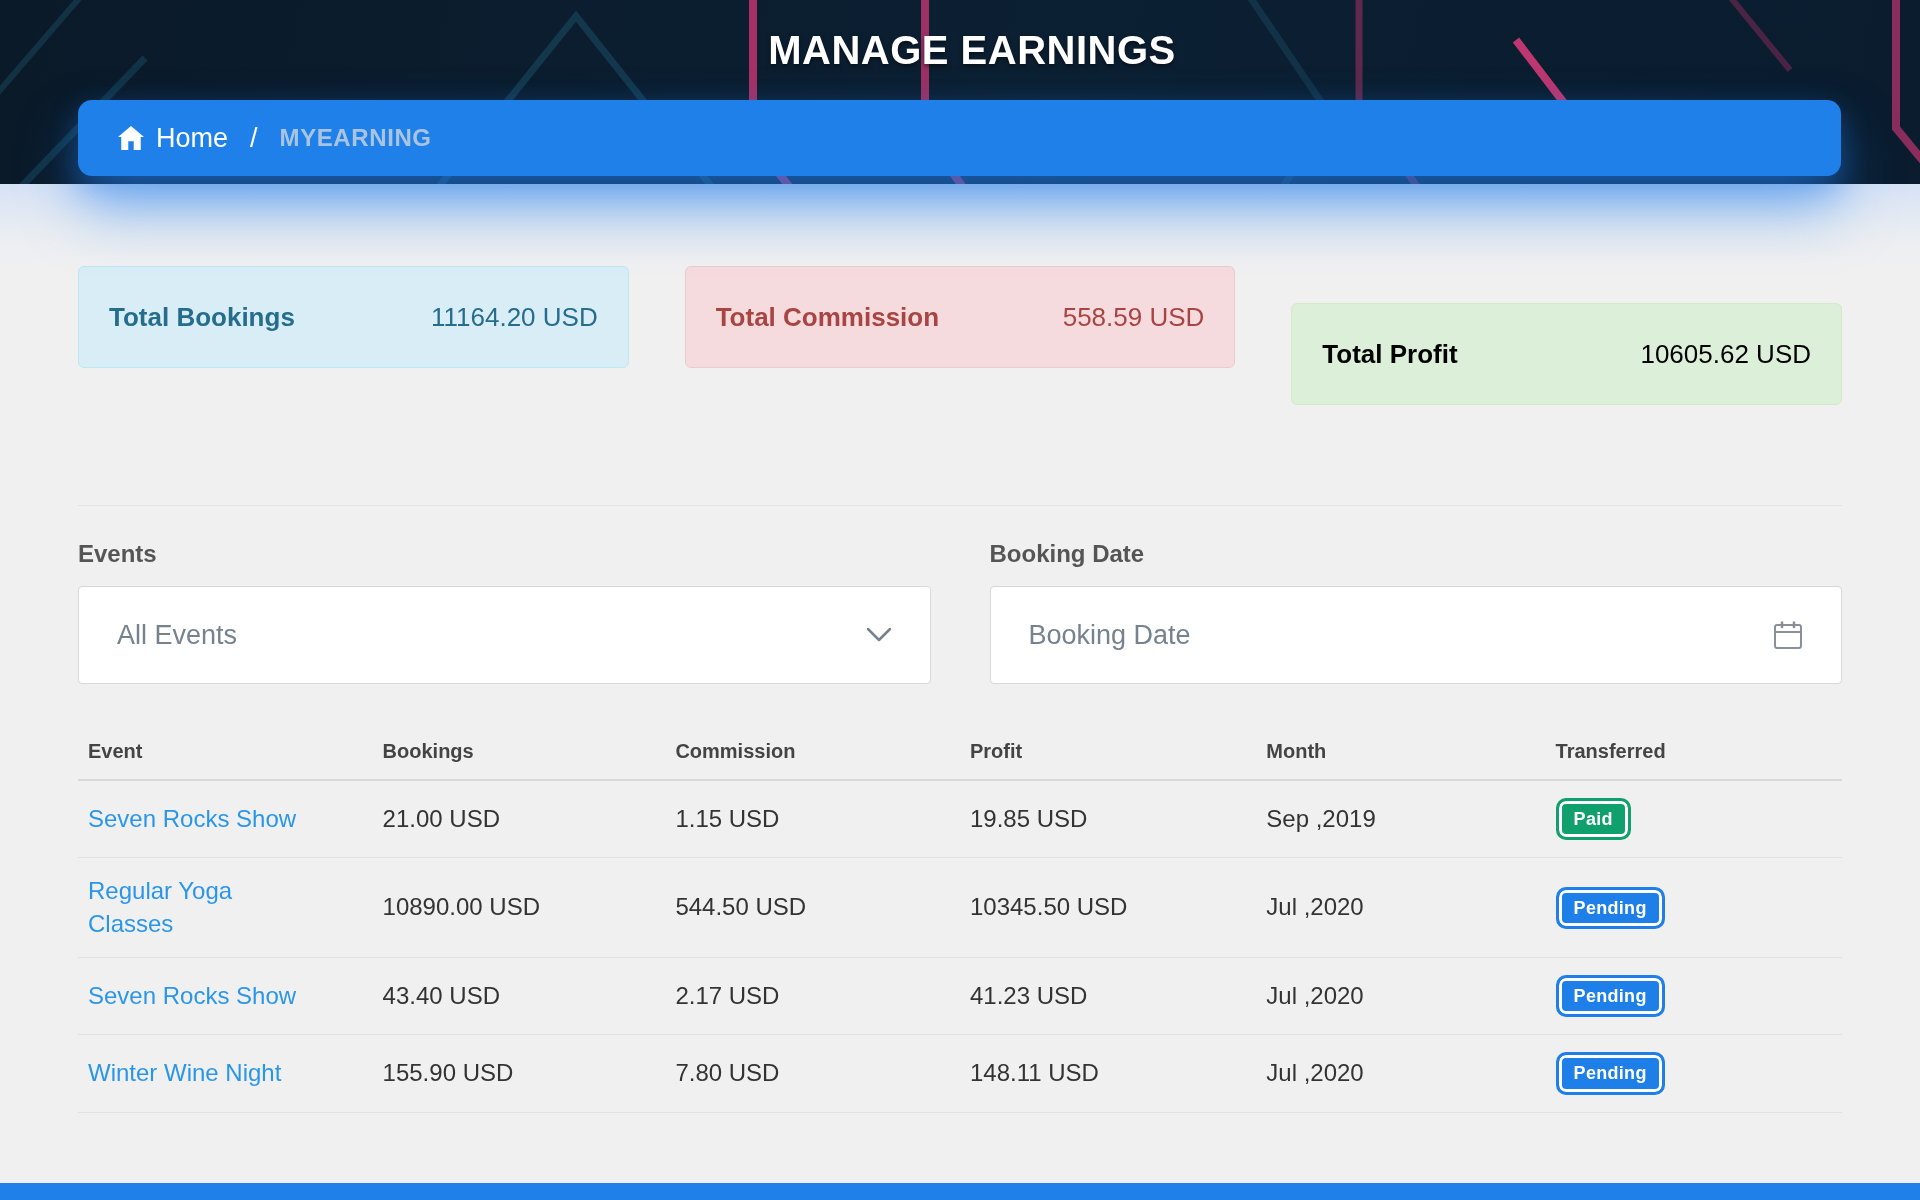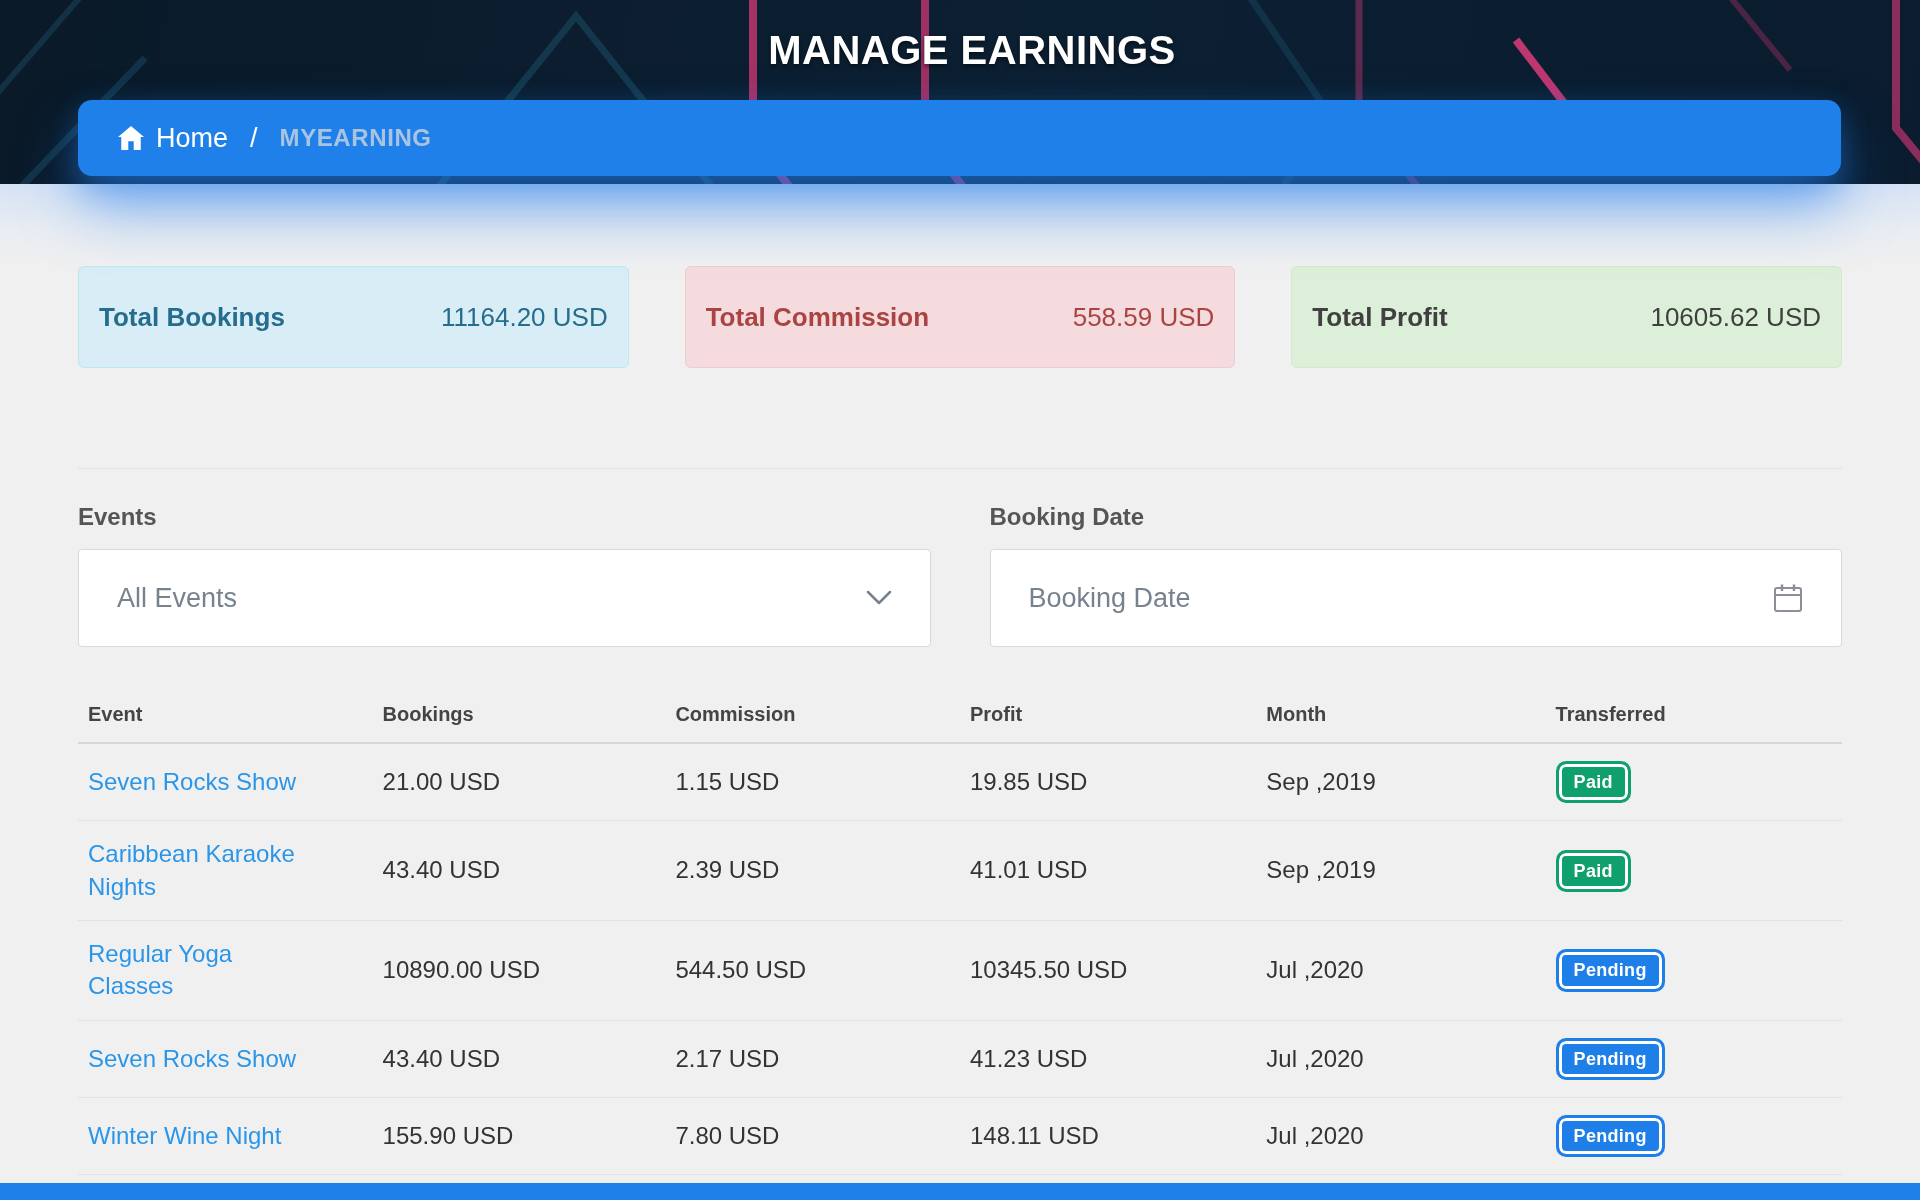--- a/index.html
+++ b/index.html
@@ -50,29 +50,29 @@
   .glow-band {
     height:82px;
     background:linear-gradient(180deg,#d6e2f6 0%,#e9edf2 55%,#f0f0f1 100%);
   }
   
   .cards-row { display:flex; gap:56px; margin:0 78px; }
   .card {
     flex:1; height:102px;
     border-radius:6px;
     display:flex; align-items:center; justify-content:space-between;
-    padding:0 20px;
+    padding:0 30px;
     border:1px solid transparent;
     font-size:26px;
   }
   .card-label { font-weight:700; }
   .card-value { font-weight:400; }
   .card-info    { background:#d9edf7; border-color:#bce8f1; color:#256d8d; }
   .card-danger  { background:#f5dbde; border-color:#ebccd1; color:#a94442; }
-  .card-success { background:#dcefd8; border-color:#d6e9c6; color:#404040; }
+  .card-success { background:#dcefd8; border-color:#d6e9c6; color:#000000;margin-top:37px; }
   
   .section-divider { margin:100px 78px 0; border:none; border-top:1px solid #e3e3e5; }
   
   .filters { display:flex; gap:59px; margin:0 78px; }
   .filter-col { flex:1; }
   .filter-label { display:block; margin:34px 0 18px; font-size:24px; font-weight:700; color:#555555; }
   .control {
     height:98px; background:#ffffff;
     border:1px solid #d9d9d9; border-radius:4px;
     display:flex; align-items:center; justify-content:space-between;
@@ -224,28 +224,20 @@
   <tbody>
     <tr>
       <td class="c-event"><a class="event-link">Seven Rocks Show</a></td>
       <td>21.00 USD</td>
       <td>1.15 USD</td>
       <td>19.85 USD</td>
       <td>Sep ,2019</td>
       <td><span class="badge" data-status="paid">Paid</span></td>
     </tr>
     <tr>
-      <td class="c-event"><a class="event-link">Caribbean Karaoke Nights</a></td>
-      <td>43.40 USD</td>
-      <td>2.39 USD</td>
-      <td>41.01 USD</td>
-      <td>Sep ,2019</td>
-      <td><span class="badge" data-status="paid">Paid</span></td>
-    </tr>
-    <tr>
       <td class="c-event"><a class="event-link">Regular Yoga Classes</a></td>
       <td>10890.00 USD</td>
       <td>544.50 USD</td>
       <td>10345.50 USD</td>
       <td>Jul ,2020</td>
       <td><span class="badge" data-status="pending">Pending</span></td>
     </tr>
     <tr>
       <td class="c-event"><a class="event-link">Seven Rocks Show</a></td>
       <td>43.40 USD</td>

